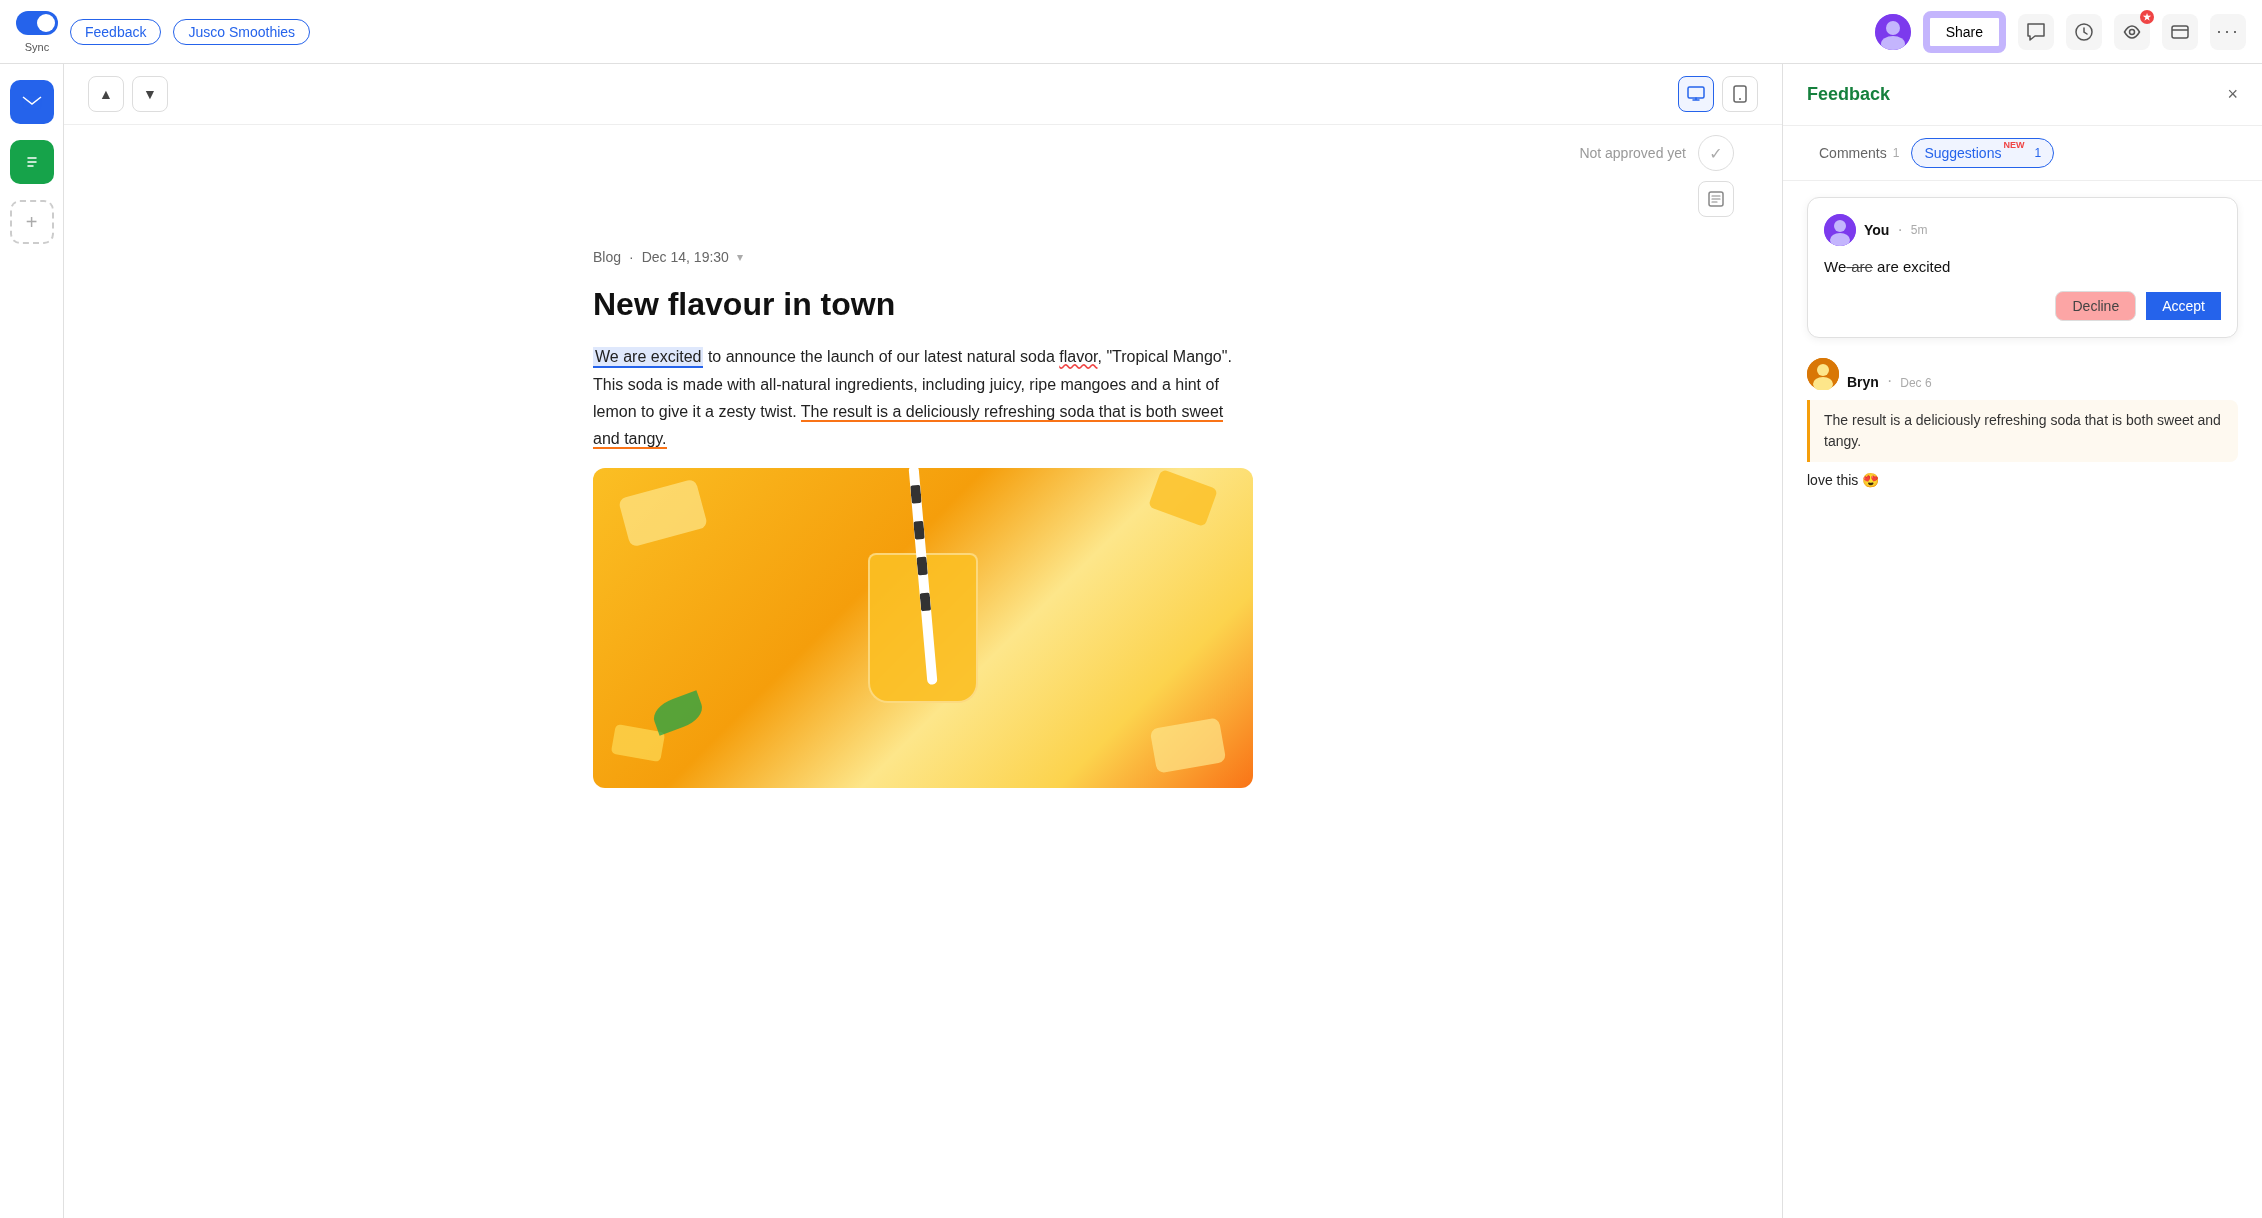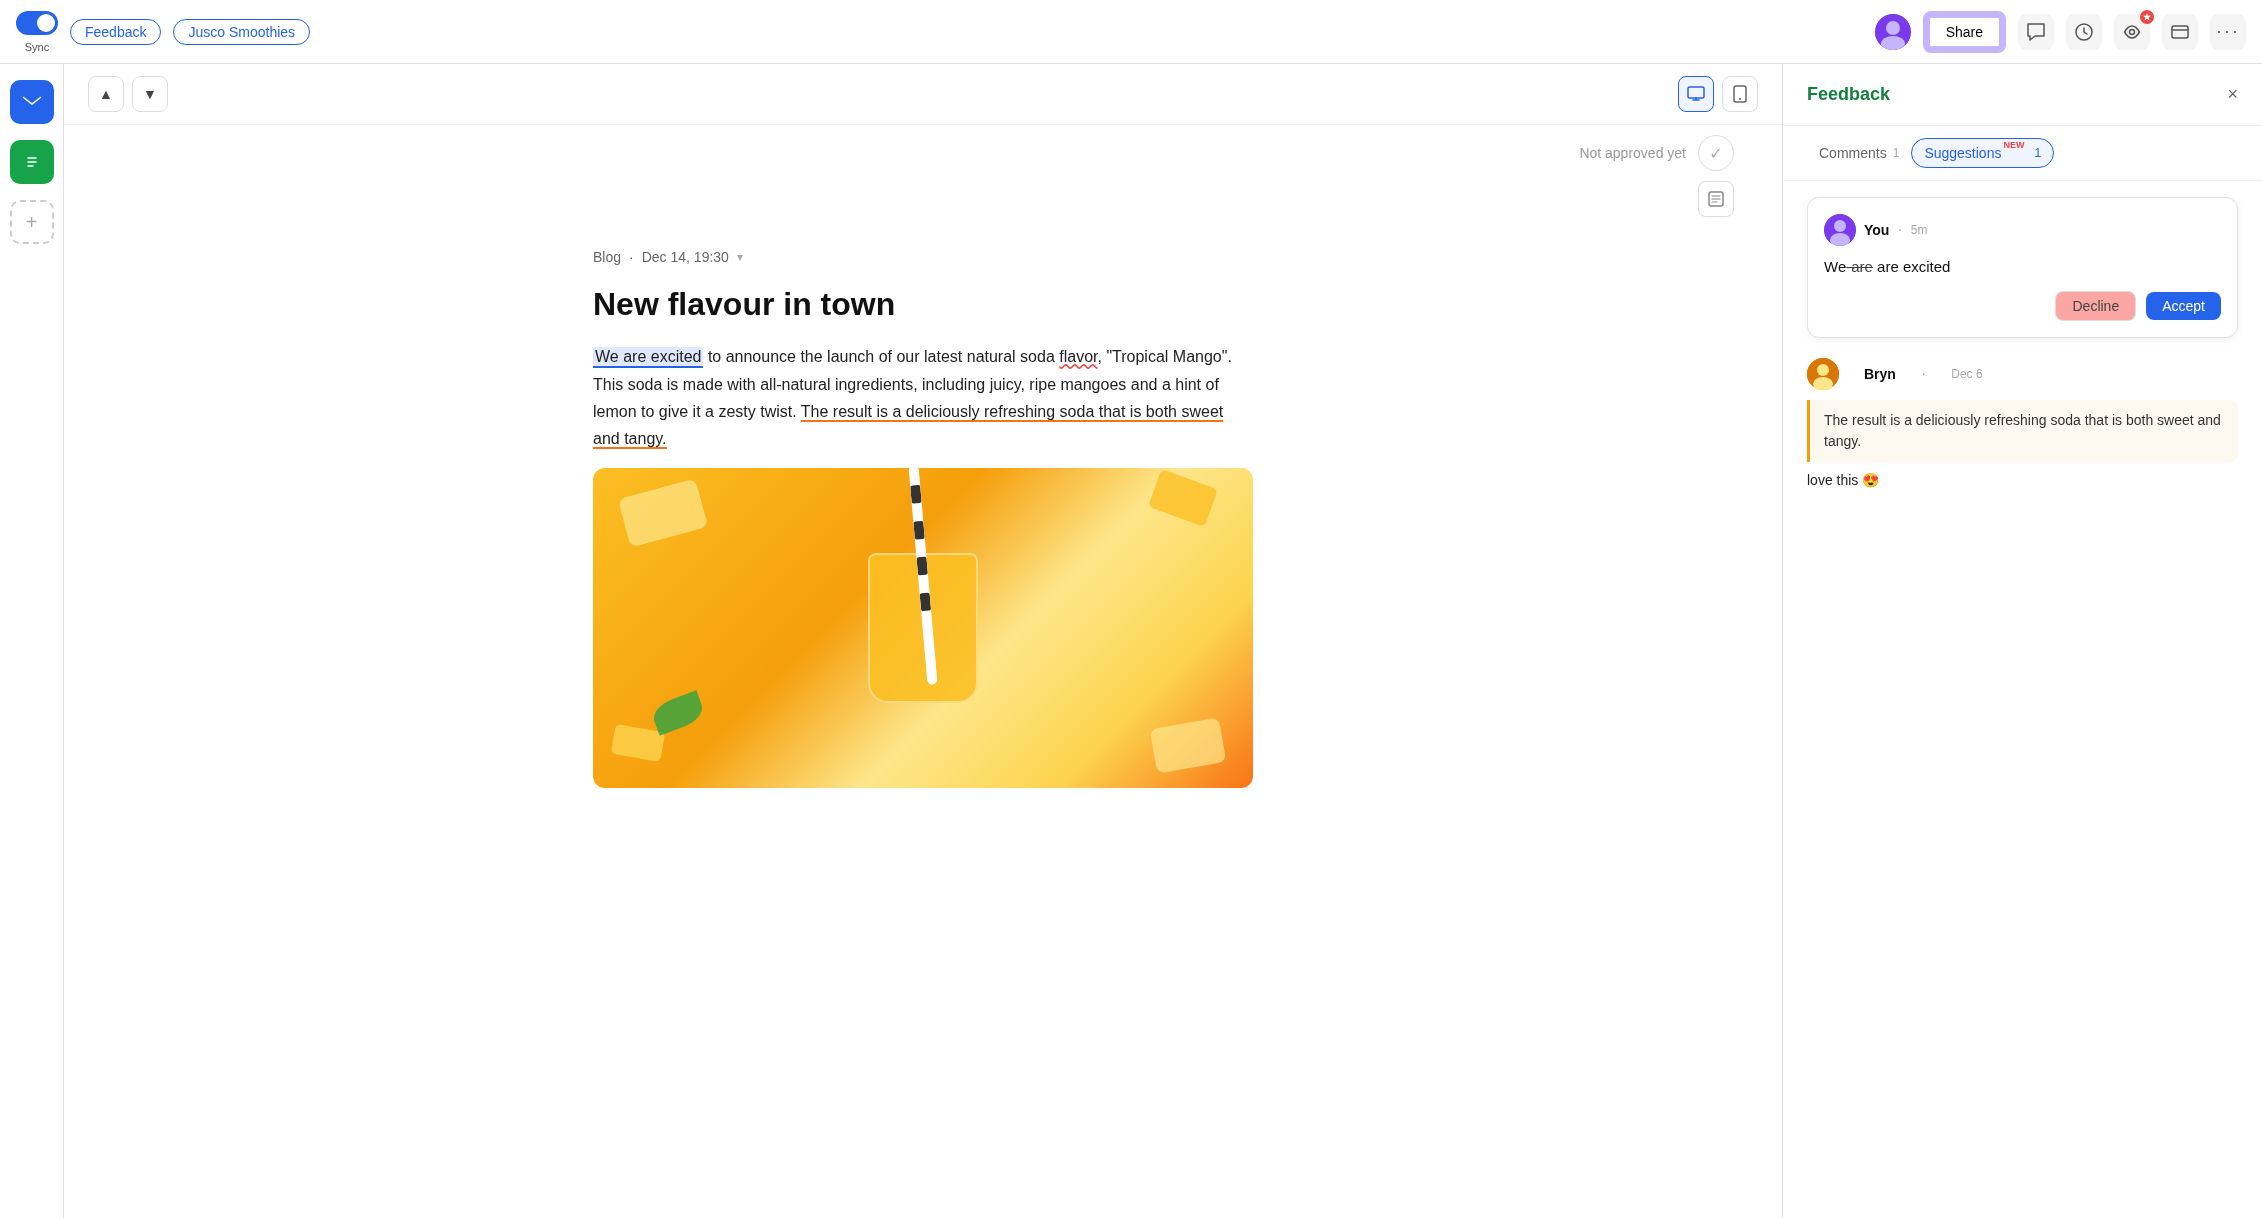--- a/index.html
+++ b/index.html
@@ -176,27 +176,27 @@
     .user-name { font-size: 14px; font-weight: 600; color: #111; }
     .time-label { font-size: 12px; color: #aaa; }
     .suggestion-text { font-size: 15px; color: #111; margin-bottom: 16px; }
     .strikethrough { text-decoration: line-through; color: #404040; }
     .card-actions { display: flex; align-items: center; justify-content: flex-end; gap: 10px; }
     .decline-btn {
       padding: 6px 16px; border: 1px solid #ddd; border-radius: 8px;
       background: #fca5a5; cursor: pointer; font-size: 14px; color: #444;
     }
     .accept-btn {
-      padding: 6px 16px; border: none; border-radius: 8px;
+      padding: 6px 16px; border: none; border-radius: 0;
       background: #2563eb; color: #fff; cursor: pointer; font-size: 14px; font-weight: 500;
     }
 
     
     .comment-card { padding: 4px 0; }
-    .comment-card-header { display: flex; align-items: center; gap: 25px; margin-bottom: 10px; }
+    .comment-card-header { display: flex; align-items: flex-end; gap: 8px; margin-bottom: 10px; }
     .bryn-avatar {
       width: 32px; height: 32px; border-radius: 50%; background: #d97706;
       display: flex; align-items: center; justify-content: center; color: #fff; font-size: 12px;
     }
     .comment-quoted {
       background: #fef9f0; border-left: 3px solid #f59e0b;
       padding: 10px 14px; border-radius: 0 8px 8px 0;
       font-size: 14px; color: #333; margin-bottom: 10px; line-height: 1.5;
     }
     .comment-text { font-size: 14px; color: #222; }

